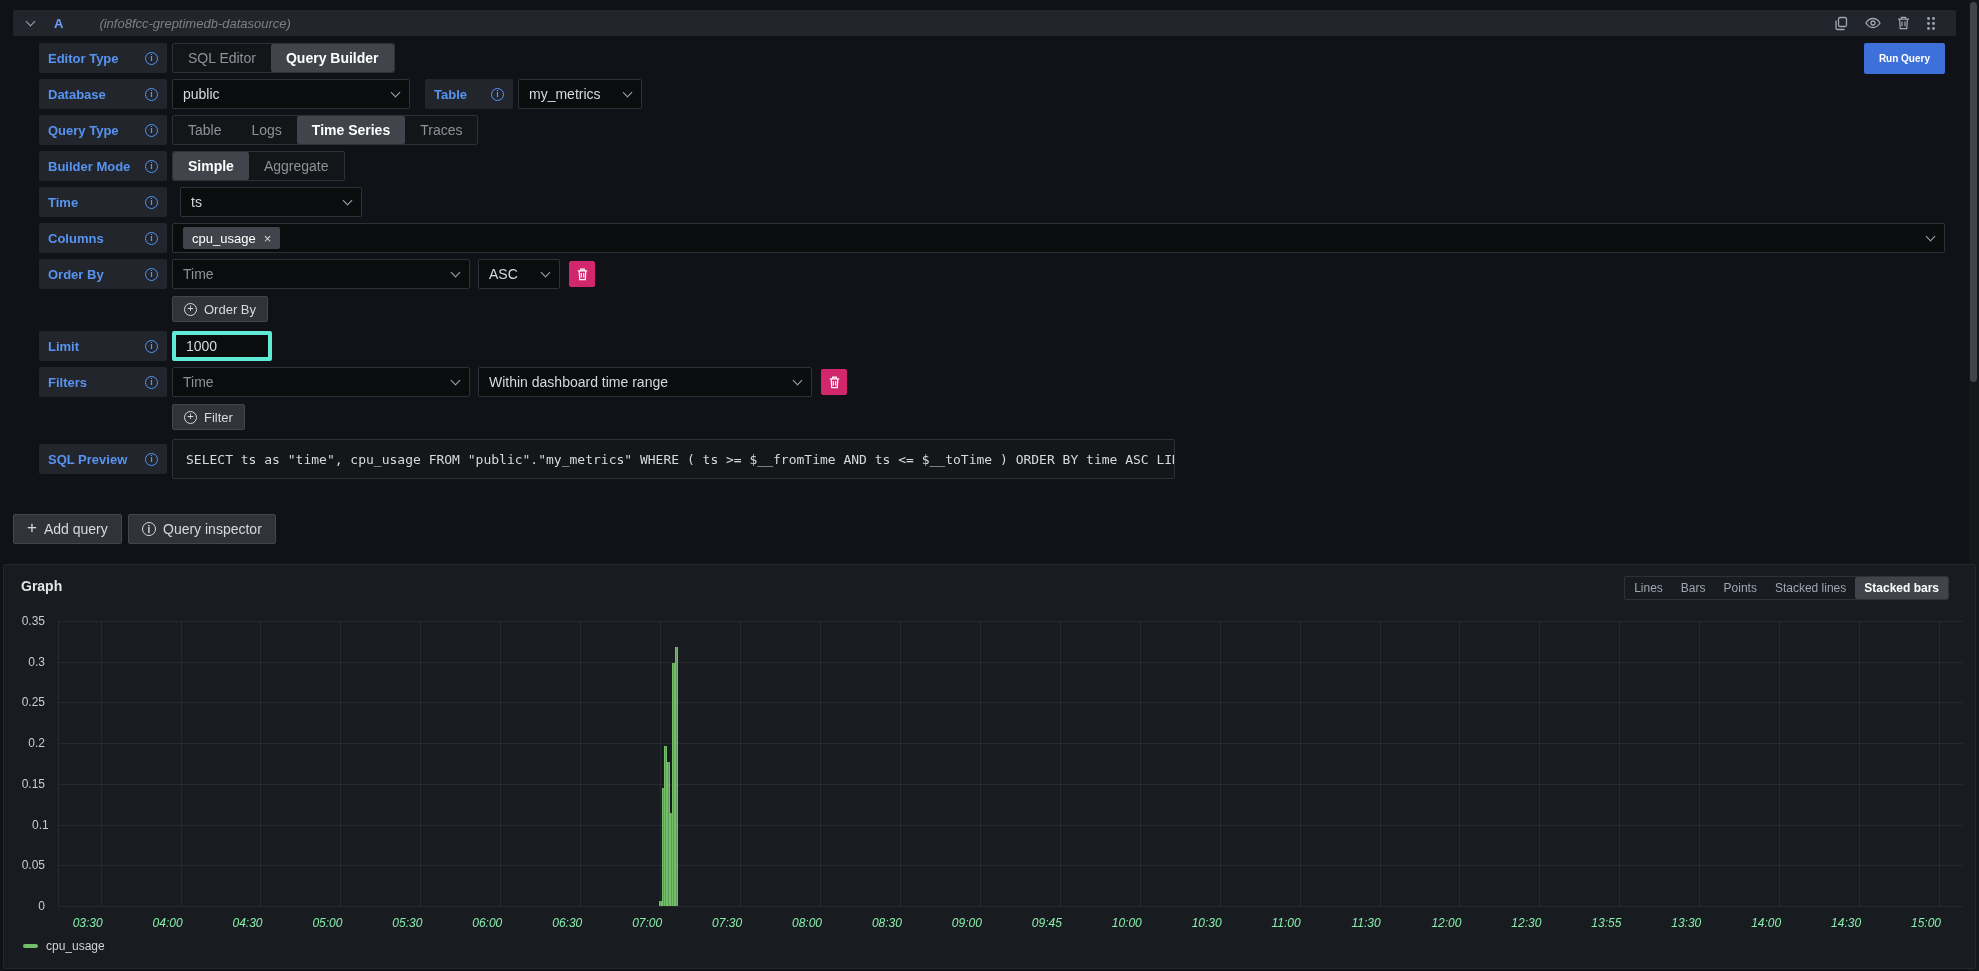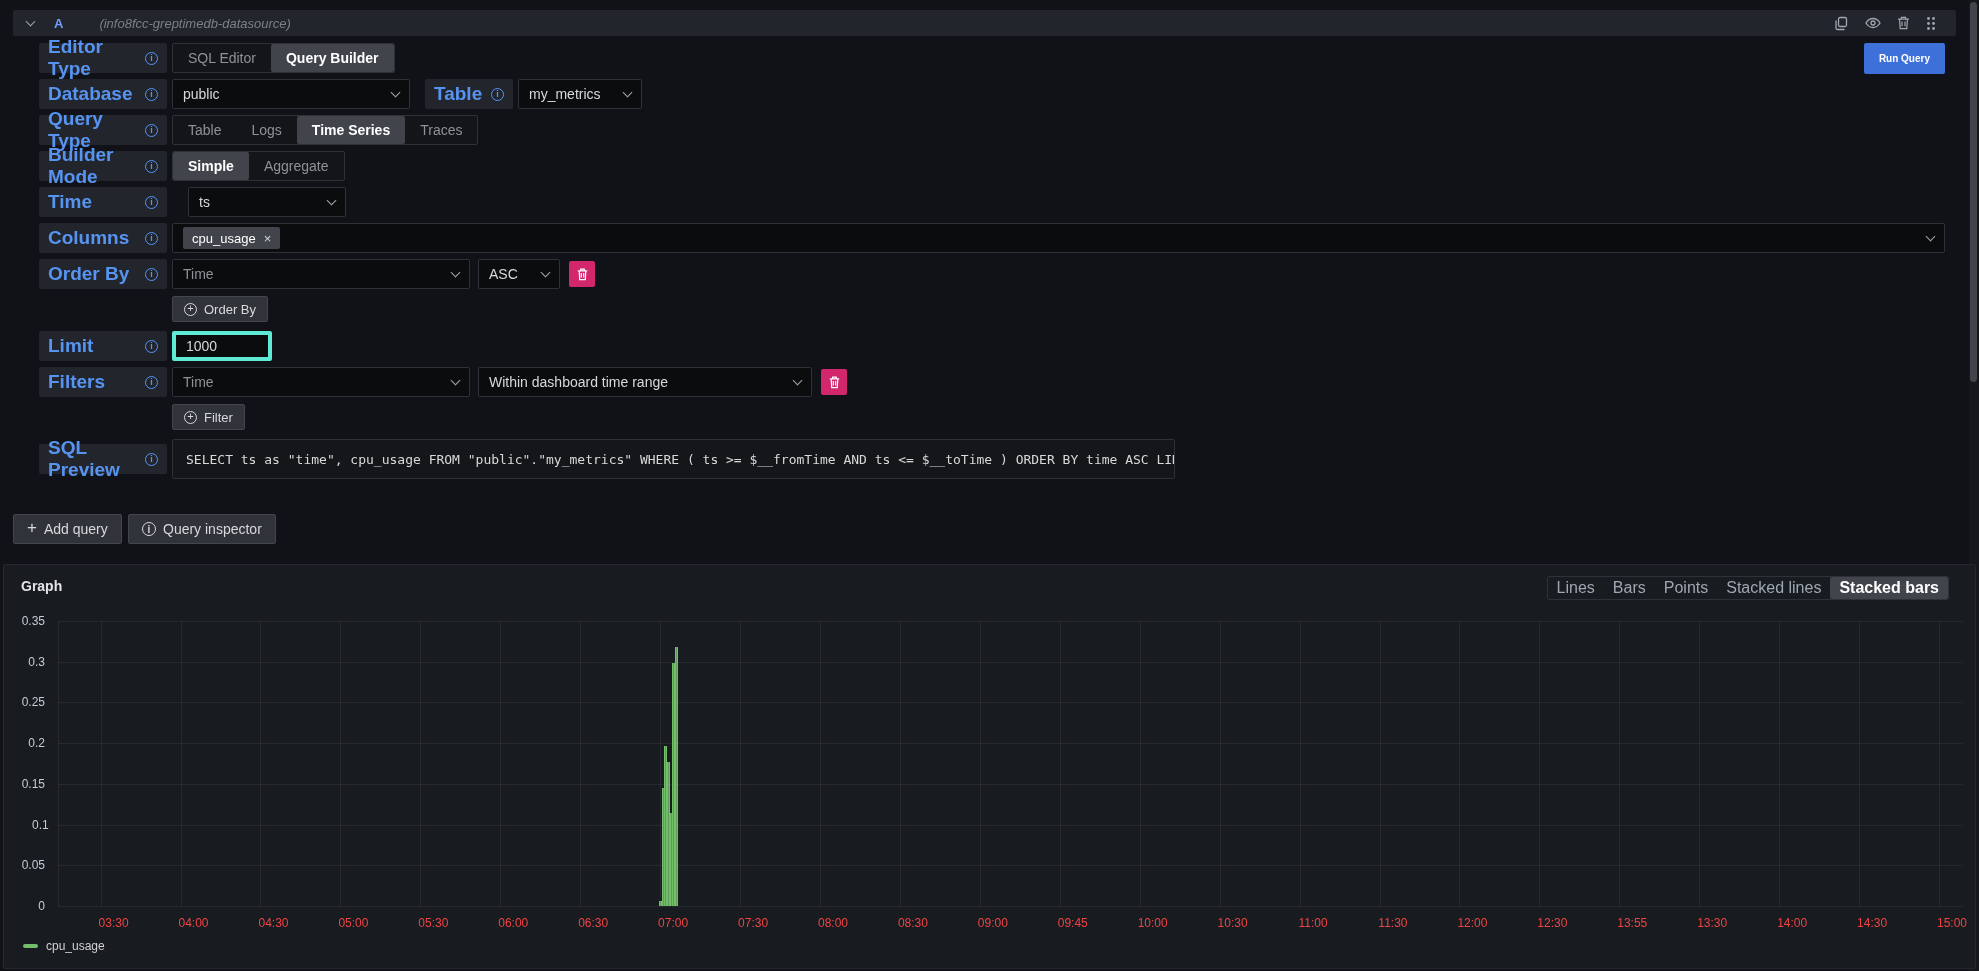--- a/index.html
+++ b/index.html
@@ -32,21 +32,21 @@
   .dsname { color:#7b8087; font-style:italic; font-size:13px; margin-left:36px; }
   .hicons { margin-left:auto; margin-right:20px; display:flex; align-items:center; gap:16px; }
   .hicons svg { display:block; cursor:pointer; }
 
   
   .row { left:0; top:0; width:1979px; height:30px; }
   .lbl {
     position:absolute; left:39px; top:0; width:128px; height:30px;
     background:#22252b; border-radius:2px;
     display:flex; align-items:center; justify-content:space-between;
-    padding:0 9px; color:#5794f2; font-size:19px; font-weight:600;
+    padding:0 9px; color:#5794f2; font-size:13px; font-weight:600;
   }
   .info-i {
     width:13px; height:13px; border:1.3px solid #5794f2; border-radius:50%;
     display:inline-flex; align-items:center; justify-content:center;
     font-size:9px; font-weight:700; color:#5794f2; font-style:normal; flex:0 0 auto;
   }
   .info-i::after { content:"i"; }
   .sel {
     position:absolute; top:0; height:30px;
     background:#0b0c0e; border:1px solid #2c3235; border-radius:2px;
@@ -119,27 +119,27 @@
   .gpanel {
     left:3px; top:564px; width:1973px; height:405px;
     background:#181b1f; border:1px solid #25272e; border-radius:2px;
   }
   .gtitle { left:17px; top:13px; font-size:14px; font-weight:700; color:#e3e4e6; }
   .gmodes {
     right:26px; top:11px; height:24px;
     border:1px solid #2c3235; border-radius:2px;
     display:inline-flex; align-items:stretch;
   }
-  .gmode { display:flex; align-items:center; padding:0 9px; font-size:16px; color:#9fa7b3; cursor:pointer; white-space:nowrap; }
+  .gmode { display:flex; align-items:center; padding:0 9px; font-size:12px; color:#9fa7b3; cursor:pointer; white-space:nowrap; }
   .gmode.on { background:#41454b; color:#ffffff; font-weight:700; border-radius:2px; }
   .plot { left:54px; top:56px; width:1905px; height:285px; }
   .grid-h { position:absolute; left:0; width:1905px; height:1px; background:rgba(204,210,220,0.08); }
   .grid-v { position:absolute; top:0; width:1px; height:285px; background:rgba(204,210,220,0.08); }
   .ytick { position:absolute; right:1918px; width:46px; text-align:right; font-size:12px; color:#c7ccd3; }
-  .xtick { position:absolute; top:295px; width:56px; text-align:right; font-size:12px; color:#ef4444; }
+  .xtick { position:absolute; top:295px; width:56px; text-align:left; font-size:12px; color:#86efac;font-style:italic; }
   .bar { position:absolute; }
   .legend { left:19px; top:374px; display:flex; align-items:center; gap:8px; }
   .legend-swatch { width:15px; height:4px; border-radius:2px; }
   .legend-label { font-size:12px; color:#d0d2d6; cursor:pointer; }
 </style>
 </head>
 <body>
 
 <div class="abs scrollbar-track"></div>
 <div class="abs scrollbar-thumb"></div>
@@ -225,21 +225,21 @@
     <div class="seg-item on">Simple</div>
     <div class="seg-item">Aggregate</div>
   </div>
 </div>
 
 <div class="abs row" style="top:187px">
   <div class="lbl">
     <span>Time</span>
     <span class="info-i"></span>
   </div>
-  <div class="sel" style="left:188px; width:158px">
+  <div class="sel" style="left:180px; width:182px">
     <span>ts</span>
     <span class="chev"></span>
   </div>
 </div>
 
 <div class="abs row" style="top:223px">
   <div class="lbl">
     <span>Columns</span>
     <span class="info-i"></span>
   </div>

